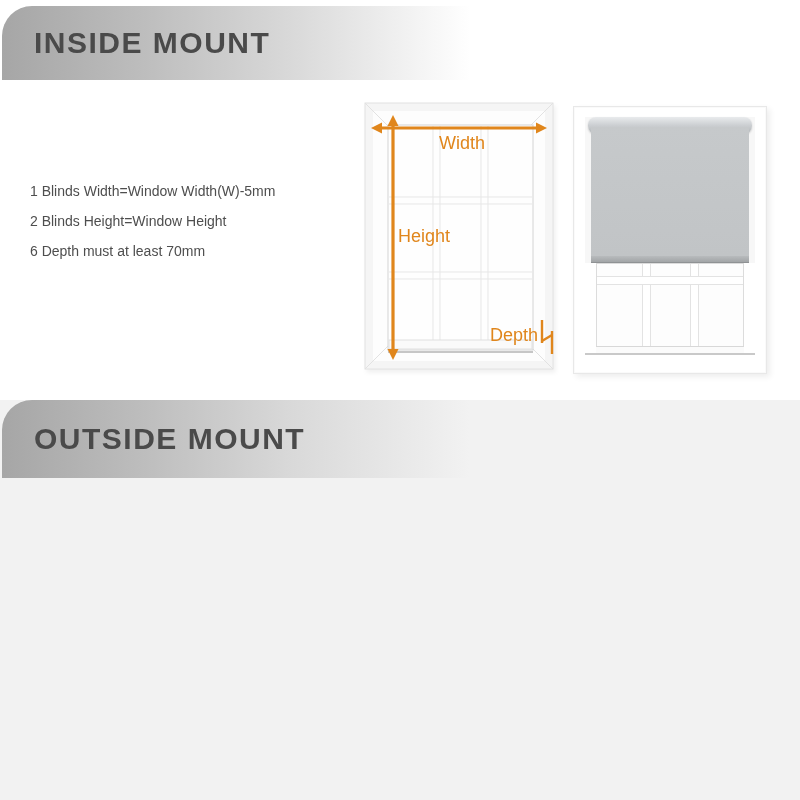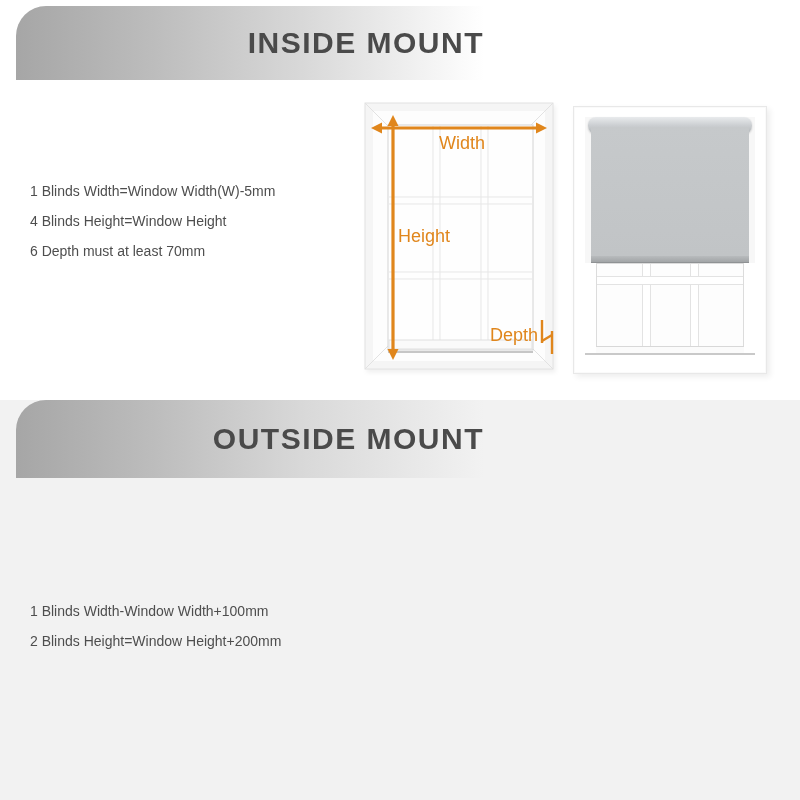--- a/index.html
+++ b/index.html
@@ -6,24 +6,23 @@
   .canvas {
     position:relative; width:800px; height:800px; overflow:hidden;
     font-family:"Liberation Sans", sans-serif;
     background:var(--page-bg,#fff);
   }
   .sec { position:absolute; left:0; width:800px; }
   .sec1 { top:0; height:400px; background:#ffffff; }
   .sec2 { top:400px; height:400px; background:var(--section2-bg,#f2f2f2);padding-left:24px; }
 
   .banner {
-    position:absolute; left:16px; width:468px; display:flex; align-items:center;
+    position:absolute; left:2px; width:468px; display:flex; align-items:center;
     border-top-left-radius:30px;
     background:linear-gradient(90deg,#a6a6a6 0%,#bdbdbd 30%,#d9d9d9 62%,rgba(240,240,240,0) 100%);
-    justify-content:flex-end;
   }
   .sec1 .banner { top:6px; height:74px; }
   .sec2 .banner { top:0; height:78px; }
   .banner h2 {
     margin:0 0 0 32px; font-size:30px; font-weight:bold; letter-spacing:1.5px;
     color:var(--title-text,#4a4a4a);
   }
 
   .instr { position:absolute; left:30px; }
   .sec1 .instr { top:176px; }
@@ -79,21 +78,21 @@
 <div class="canvas">
 
   <section class="sec sec1">
 
     <div class="banner">
       <h2>INSIDE MOUNT</h2>
     </div>
 
     <div class="instr">
       <p>1 Blinds Width=Window Width(W)-5mm</p>
-      <p>4 Blinds Height=Window Height</p>
+      <p>2 Blinds Height=Window Height</p>
       <p>6 Depth must at least 70mm</p>
     </div>
 
     <svg id="win1" class="windiag" width="194" height="272" viewBox="0 0 194 272">
       <g>
         <rect class="frame-outer" x="2" y="2" width="188" height="266"></rect>
         <rect class="frame-inner" x="10" y="10" width="172" height="250"></rect>
         <line class="miter" x1="2" y1="2" x2="25" y2="25"></line>
         <line class="miter" x1="190" y1="2" x2="167" y2="25"></line>
         <line class="miter" x1="2" y1="268" x2="25" y2="245"></line>
@@ -148,20 +147,16 @@
       <div class="rail1"></div>
     </div>
   </section>
 
   <section class="sec sec2">
 
     <div class="banner">
       <h2>OUTSIDE MOUNT</h2>
     </div>
 
-    <div class="instr">
-      <p>1 Blinds Width-Window Width+100mm</p>
-      <p>2 Blinds Height=Window Height+200mm</p>
-    </div>
 
   </section>
 
 </div>
 
 </body></html>

